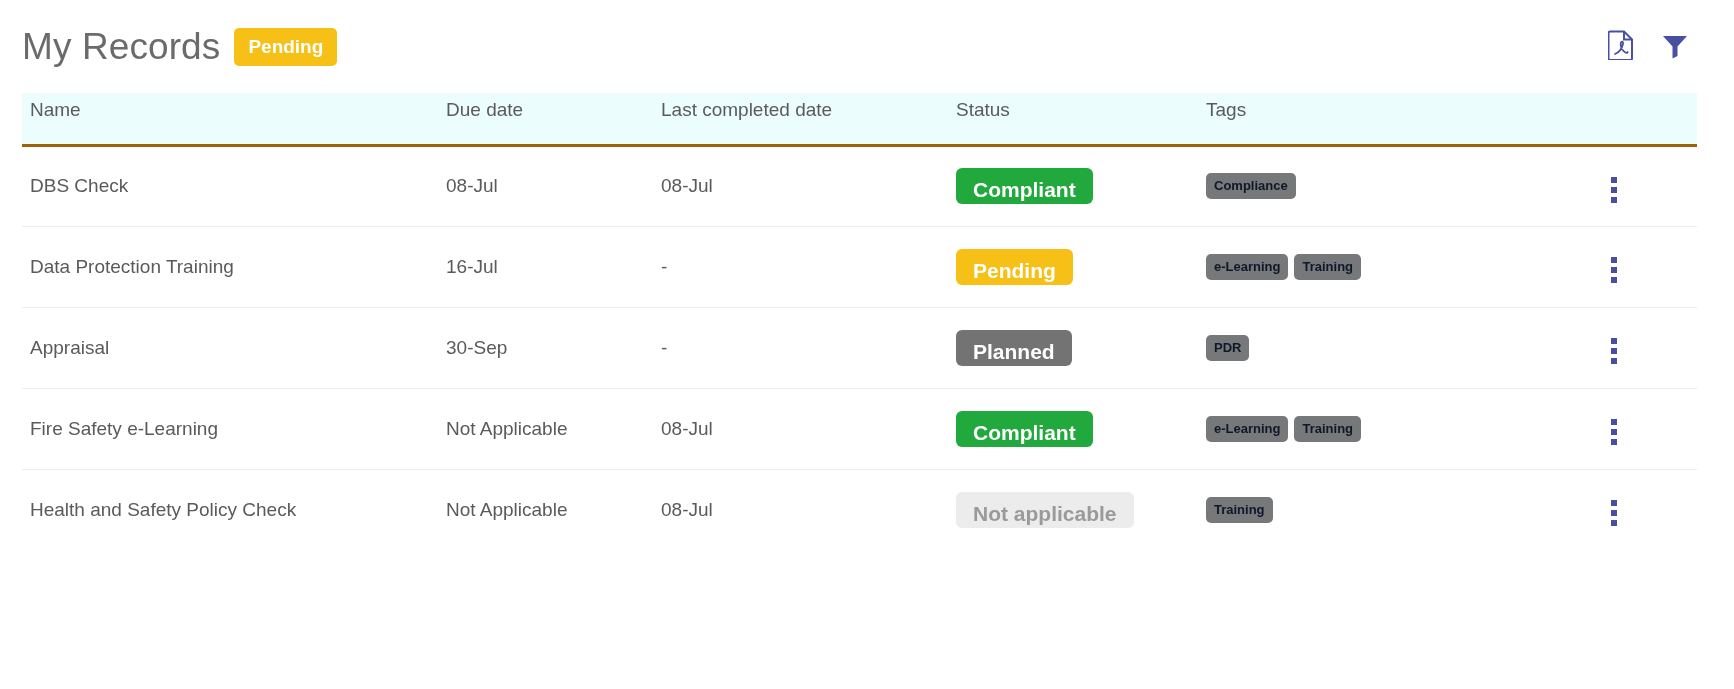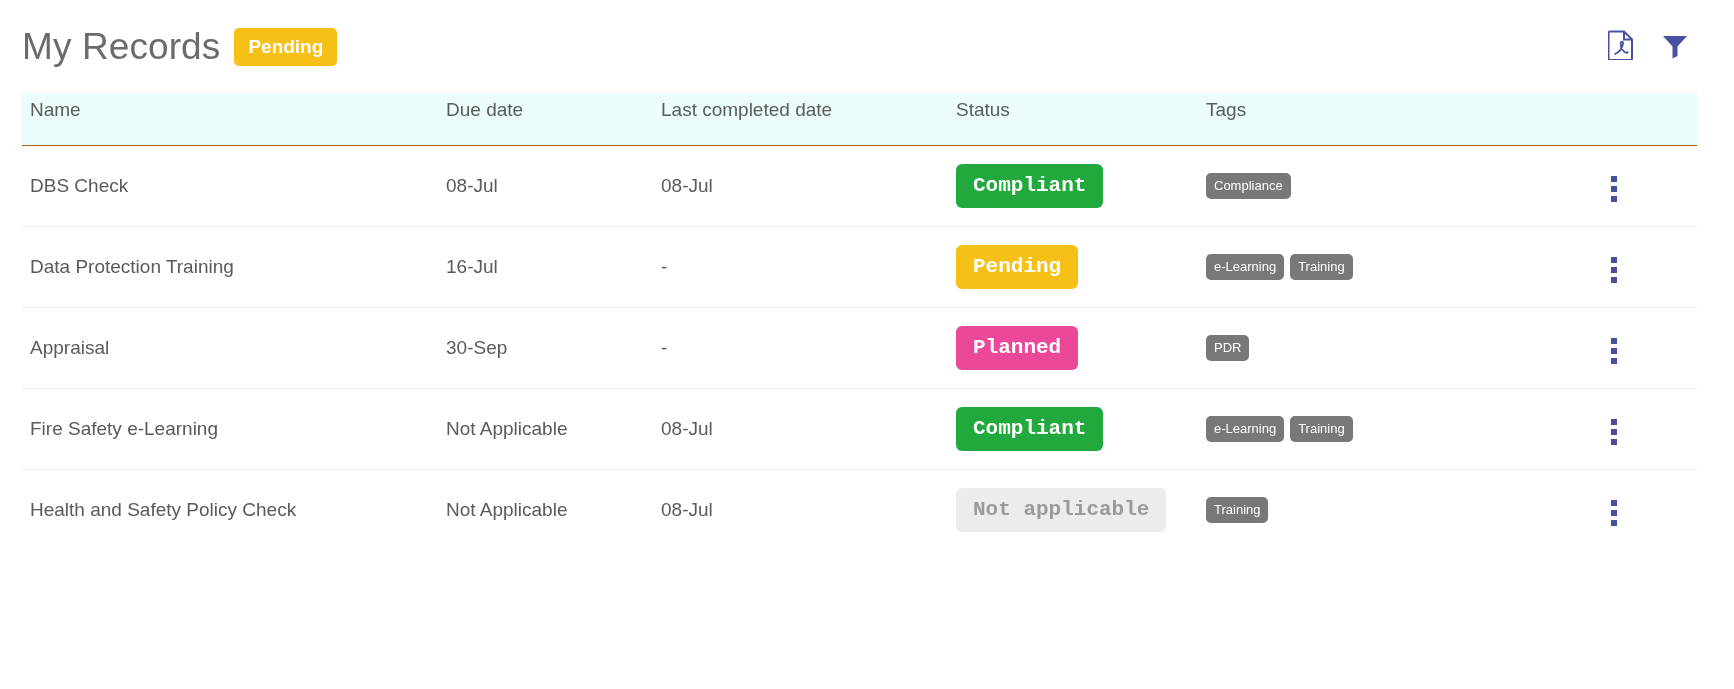--- a/index.html
+++ b/index.html
@@ -109,69 +109,68 @@
     font-size: 19px;
     font-weight: 400;
     color: #5a5a5a;
     height: 81px;
     vertical-align: middle;
     padding: 0;
     border-top: 1px solid #eceef0;
     background: #ffffff;
   }
 
-  .records-table tbody tr:first-child td { border-top: 1px solid #a16207; }
+  .records-table tbody tr:first-child td { border-top: 3px solid #a16207; }
 
   .col-name   { width: 424px; padding-left: 8px !important; }
   .col-due    { width: 215px; }
   .col-last   { width: 295px; }
   .col-status { width: 250px; margin-top: 44px; }
   .col-tags   { width: 395px; }
   .col-menu   { width: 96px; }
 
   th.col-name { padding-left: 8px !important; }
 
   
   .status-badge {
     display: inline-flex;
     align-items: center;
     justify-content: center;
     border-radius: 6px;
     font-size: 21px;
     font-weight: 700;
     color: #ffffff;
-    padding: 11px 17px 12px;
+    padding: 11px 17px 4px;
     line-height: 1;
     white-space: nowrap;
     cursor: pointer;
-    font-family: Liberation Mono, monospace;
   }
   .status-compliant { background: #22a93e; }
   .status-pending   { background: #f7c017; }
-  .status-planned   { background: #ec4899; }
+  .status-planned   { background: #737373; }
   .status-na {
     background: #ececec;
     color: #9a9a9a;
   }
 
   
   .tag-list {
     display: flex;
     align-items: center;
     gap: 6px;
     flex-wrap: nowrap;
   }
   .tag-pill {
     display: inline-flex;
     align-items: center;
     justify-content: center;
     background: #76787a;
-    color: #ffffff;
+    color: #0f172a;
     font-size: 13px;
-    font-weight: 400;
+    font-weight: 700;
     border-radius: 5px;
     padding: 6px 8px 7px;
     line-height: 1;
     white-space: nowrap;
     cursor: pointer;
   }
 
   
   .kebab {
     display: inline-flex;

